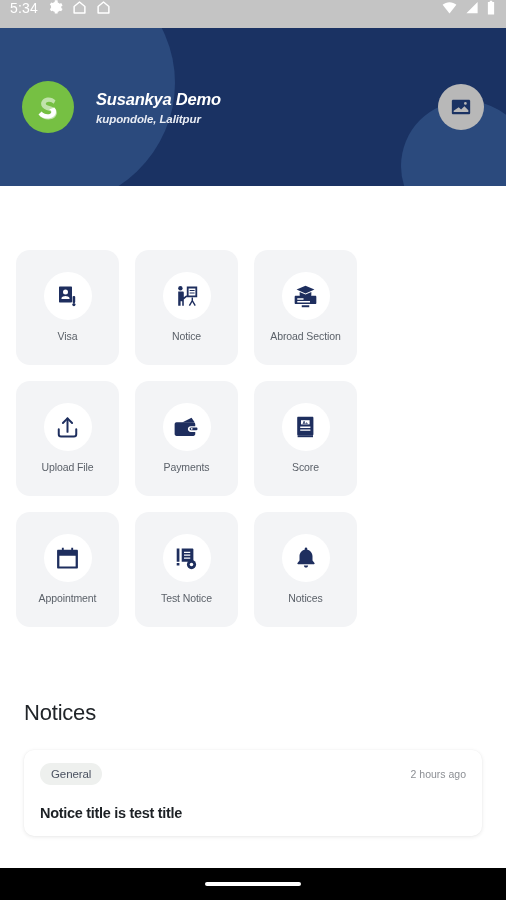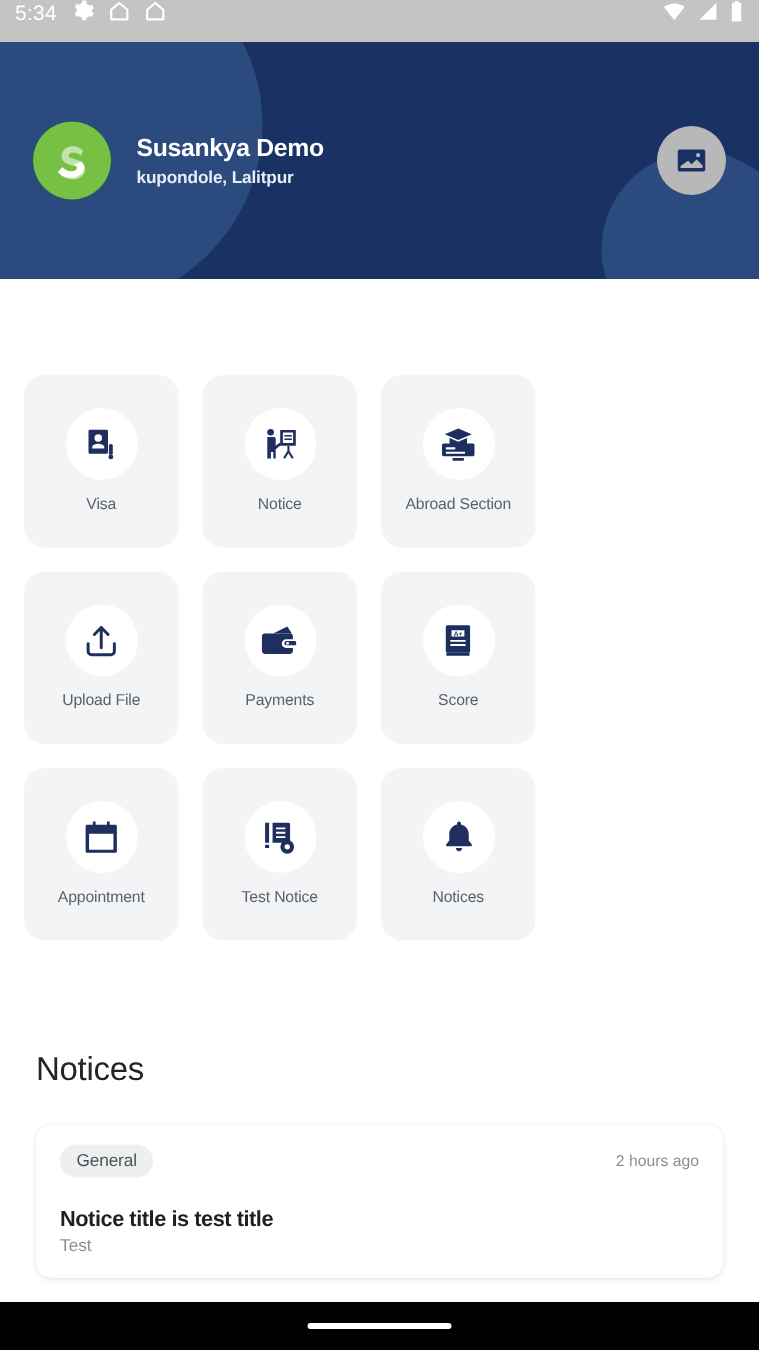--- a/index.html
+++ b/index.html
@@ -36,21 +36,21 @@
     background:#2b4a7d; right:-25px; bottom:-45px;
   }
   .hdr-inner {
     position:relative; z-index:2; display:flex; align-items:center;
     height:100%; padding:0 22px;
   }
   .avatar {
     width:52px; height:52px; border-radius:50%; background:#76c043;
     display:flex; align-items:center; justify-content:center; flex:0 0 auto;
   }
-  .hdr-text { margin-left:17px; }
+  .hdr-text { margin-left:22px;font-style:italic; }
   .hdr-name {
     font-size:16.5px; font-weight:bold; color:#ffffff; letter-spacing:-.2px;
     line-height:1.25;
   }
   .hdr-sub {
     font-size:11.5px; font-weight:bold; color:#e8ecf4; margin-top:3px;
     letter-spacing:-.1px;
   }
   .hdr-img-btn {
     margin-left:auto; width:46px; height:46px; border-radius:50%;
@@ -270,21 +270,20 @@
 
   <div class="notices-wrap">
     <div class="notices-title">Notices</div>
 
     <div class="notice-card">
       <div class="notice-top">
         <span class="badge">General</span>
         <span class="notice-time">2 hours ago</span>
       </div>
       <div class="notice-title">Notice title is test title</div>
-      <div class="notice-body">Test</div>
     </div>
   </div>
 
   <div class="navbar">
     <div class="home-pill"></div>
   </div>
 
 </div>
 
 </body></html>

